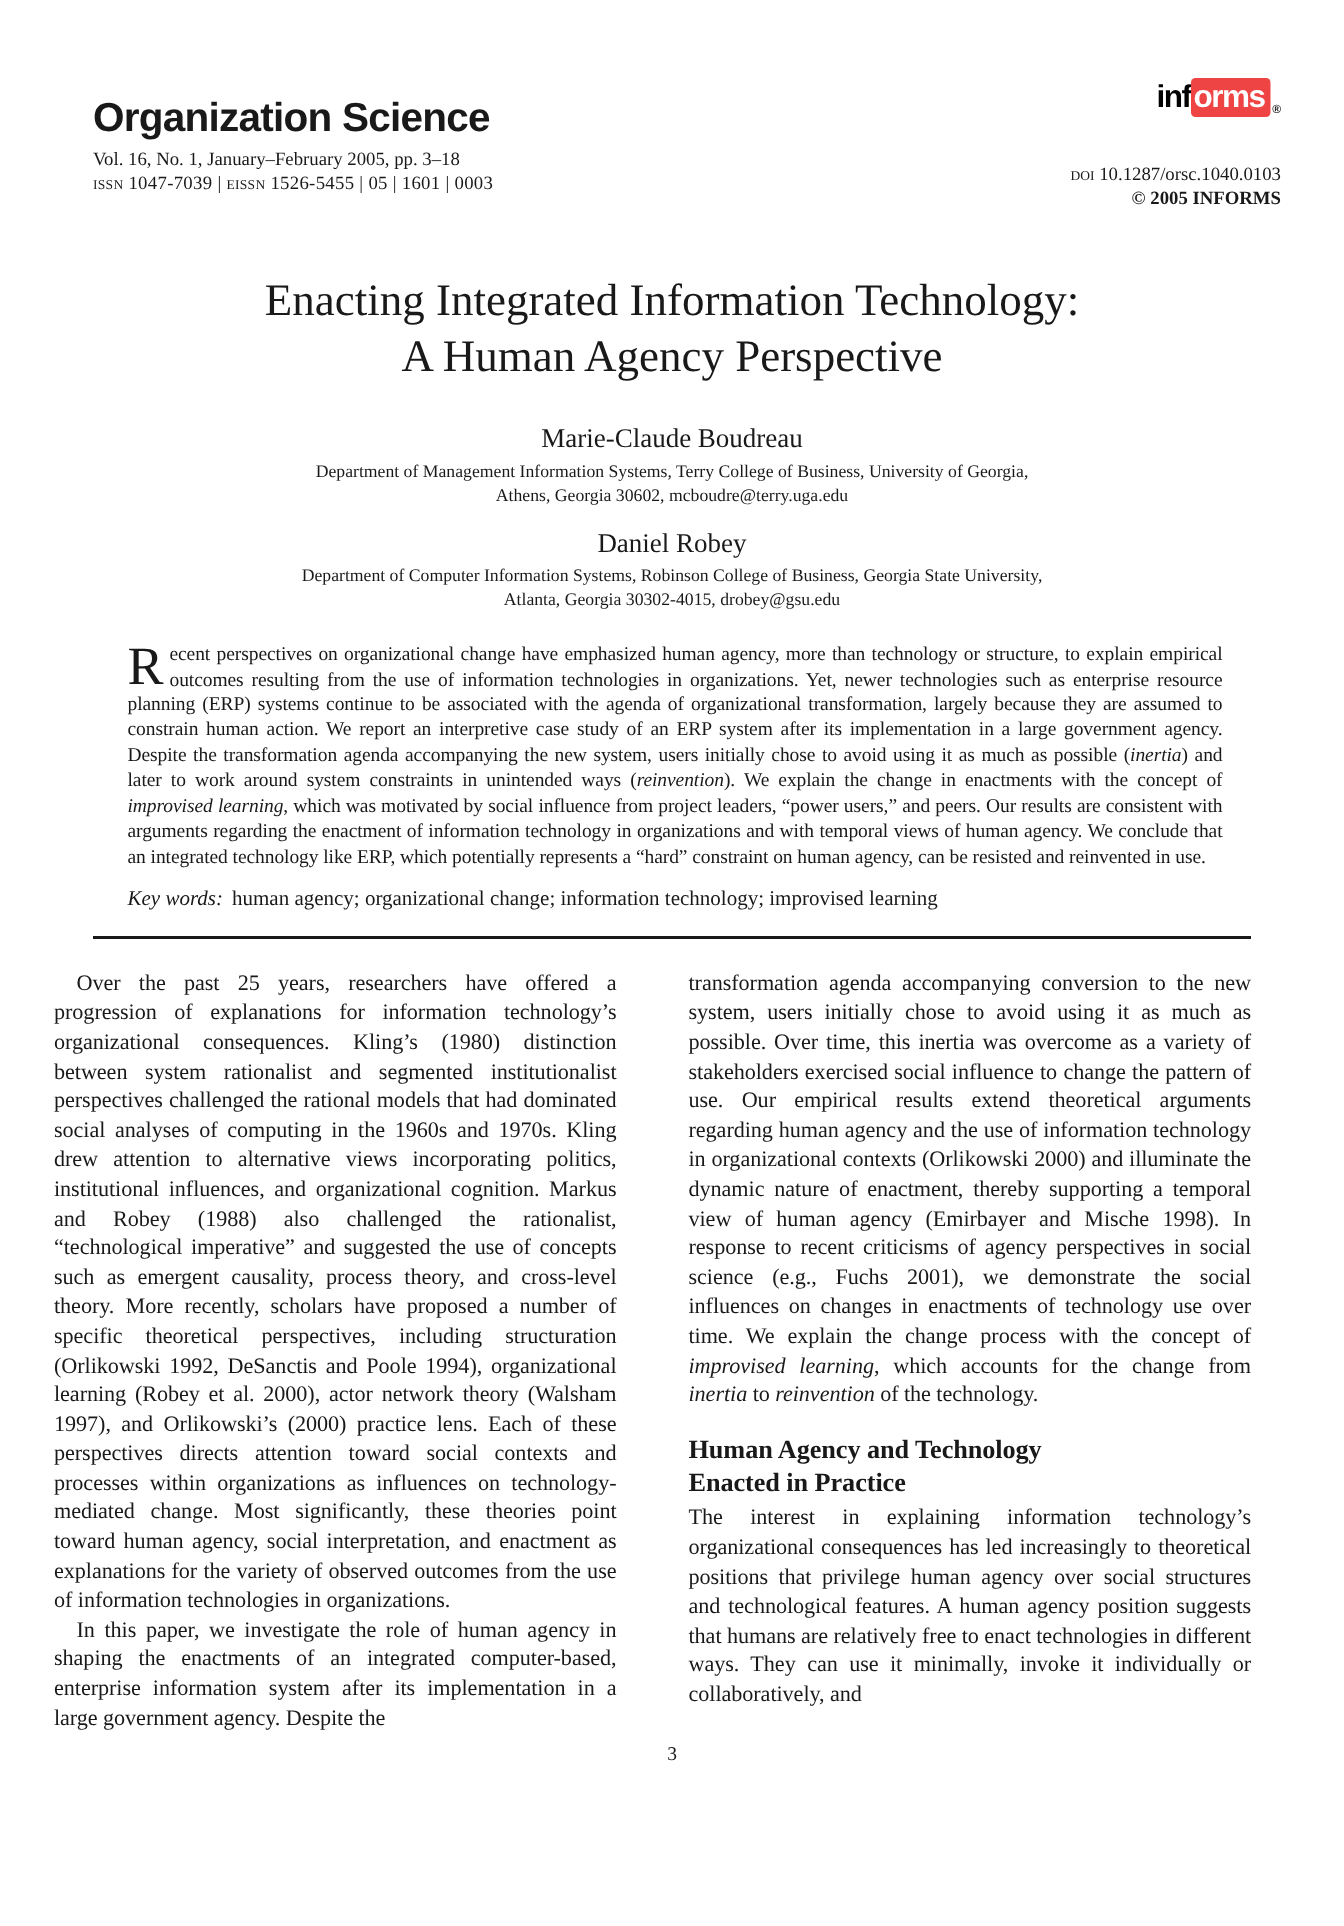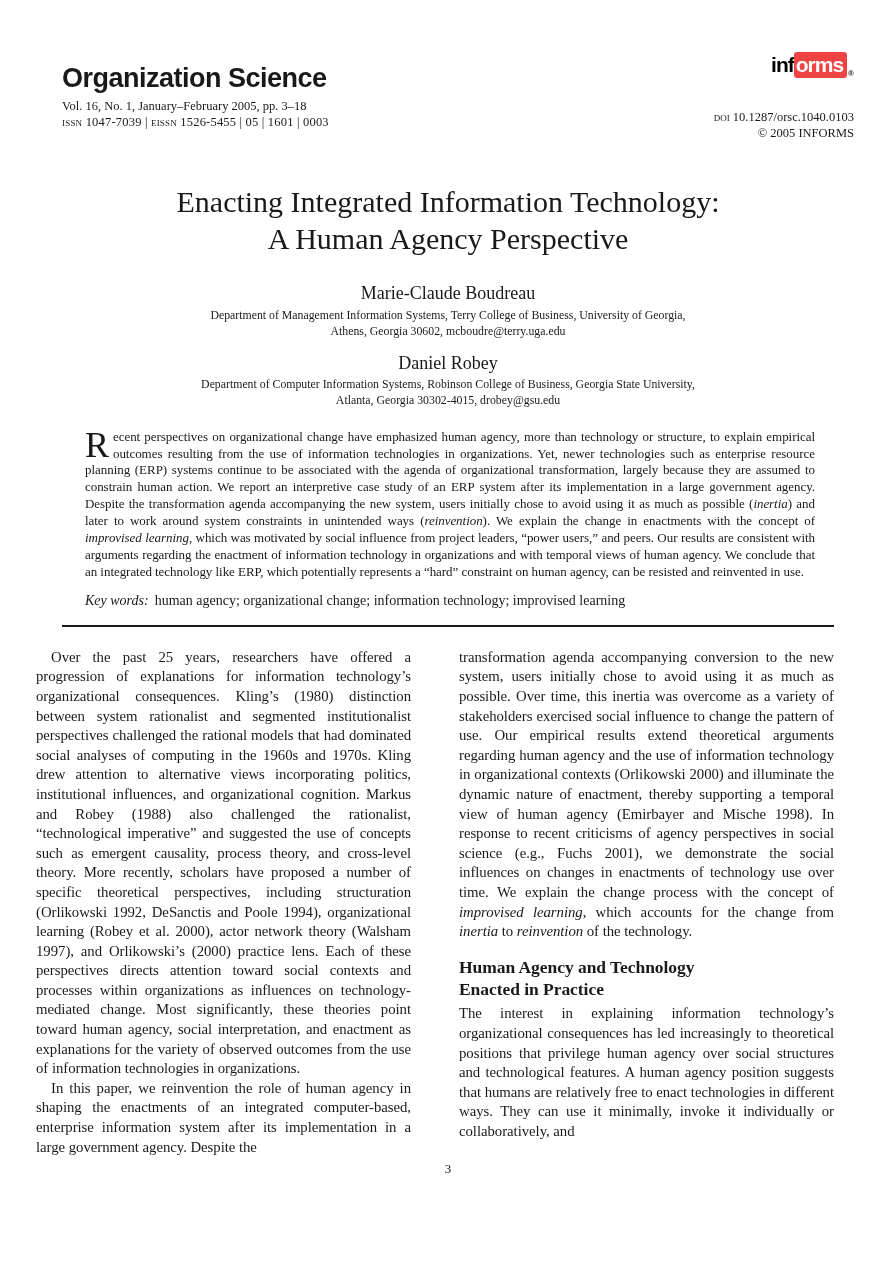--- a/index.html
+++ b/index.html
@@ -20,21 +20,21 @@
   }
   .vol-line { font-size:12.5px; margin-top:7px; }
   .issn-line { font-size:12.5px; margin-top:1px; text-transform:lowercase; font-variant:small-caps; letter-spacing:0.2px; }
   .header-right { text-align:right; padding-top:0; }
   .informs-logo { display:inline-block; font-family:"Liberation Sans","DejaVu Sans",sans-serif; font-weight:bold; font-size:21px; line-height:1; }
   .informs-inf { color:#000000; letter-spacing:-1px; }
   .informs-orms { background:#ef4444; color:#fff; padding:1px 4px 2px 2px; border-radius:3px; letter-spacing:-1px; }
   .informs-reg { font-size:8px; vertical-align:-4px; margin-left:1px; }
   .doi-line { font-size:12.5px; margin-top:32px; }
   .doi-label { text-transform:lowercase; font-variant:small-caps; }
-  .copyright-line { font-size:12.5px; margin-top:1px; }
+  .copyright-line { font-size:12.5px; margin-top:1px;font-weight:bold; }
   
   .article-title { text-align:center; font-size:30px; line-height:1.24; margin-top:42px; }
   .authors { text-align:center; margin-top:26px; }
   .author-block + .author-block { margin-top:13px; }
   .author-name { font-size:18px; line-height:1.2; }
   .author-affil { font-size:11.8px; line-height:1.38; margin-top:2px; }
   
   .abstract {
     margin:20px 81px 0 85px;
     font-size:13px; line-height:16.9px;
@@ -98,21 +98,21 @@
 
   <div class="abstract"><span class="dropcap">R</span><span><span>ecent perspectives on organizational change have emphasized human agency, more than technology or structure, to explain empirical outcomes resulting from the use of information technologies in organizations. Yet, newer technologies such as enterprise resource planning (ERP) systems continue to be associated with the agenda of organizational transformation, largely because they are assumed to constrain human action. We report an interpretive case study of an ERP system after its implementation in a large government agency. Despite the transformation agenda accompanying the new system, users initially chose to avoid using it as much as possible (</span><i>inertia</i><span>) and later to work around system constraints in unintended ways (</span><i>reinvention</i><span>). We explain the change in enactments with the concept of </span><i>improvised learning</i><span>, which was motivated by social influence from project leaders, “power users,” and peers. Our results are consistent with arguments regarding the enactment of information technology in organizations and with temporal views of human agency. We conclude that an integrated technology like ERP, which potentially represents a “hard” constraint on human agency, can be resisted and reinvented in use.</span></span></div>
 
   <div class="keywords"><span class="kw-label">Key words:</span><span>human agency; organizational change; information technology; improvised learning</span></div>
 
   <hr class="rule">
 
   <div class="columns">
     <div class="col">
       <p class="indent">Over the past 25 years, researchers have offered a progression of explanations for information technology’s organizational consequences. Kling’s (1980) distinction between system rationalist and segmented institutionalist perspectives challenged the rational models that had dominated social analyses of computing in the 1960s and 1970s. Kling drew attention to alternative views incorporating politics, institutional influences, and organizational cognition. Markus and Robey (1988) also challenged the rationalist, “technological imperative” and suggested the use of concepts such as emergent causality, process theory, and cross-level theory. More recently, scholars have proposed a number of specific theoretical perspectives, including structuration (Orlikowski 1992, DeSanctis and Poole 1994), organizational learning (Robey et al. 2000), actor network theory (Walsham 1997), and Orlikowski’s (2000) practice lens. Each of these perspectives directs attention toward social contexts and processes within organizations as influences on technology-mediated change. Most significantly, these theories point toward human agency, social interpretation, and enactment as explanations for the variety of observed outcomes from the use of information technologies in organizations.</p>
-      <p class="indent">In this paper, we reinvention the role of human agency in shaping the enactments of an integrated computer-based, enterprise information system after its implementation in a large government agency. Despite the</p>
+      <p class="indent">In this paper, we investigate the role of human agency in shaping the enactments of an integrated computer-based, enterprise information system after its implementation in a large government agency. Despite the</p>
     </div>
     <div class="col">
       <p><span>transformation agenda accompanying conversion to the new system, users initially chose to avoid using it as much as possible. Over time, this inertia was overcome as a variety of stakeholders exercised social influence to change the pattern of use. Our empirical results extend theoretical arguments regarding human agency and the use of information technology in organizational contexts (Orlikowski 2000) and illuminate the dynamic nature of enactment, thereby supporting a temporal view of human agency (Emirbayer and Mische 1998). In response to recent criticisms of agency perspectives in social science (e.g., Fuchs 2001), we demonstrate the social influences on changes in enactments of technology use over time. We explain the change process with the concept of </span><i>improvised learning</i><span>, which accounts for the change from </span><i>inertia</i><span> to </span><i>reinvention</i><span> of the technology.</span></p>
       <div class="section-heading">
         <div>Human Agency and Technology</div>
         <div>Enacted in Practice</div>
       </div>
       <p>The interest in explaining information technology’s organizational consequences has led increasingly to theoretical positions that privilege human agency over social structures and technological features. A human agency position suggests that humans are relatively free to enact technologies in different ways. They can use it minimally, invoke it individually or collaboratively, and</p>
     </div>
   </div>

